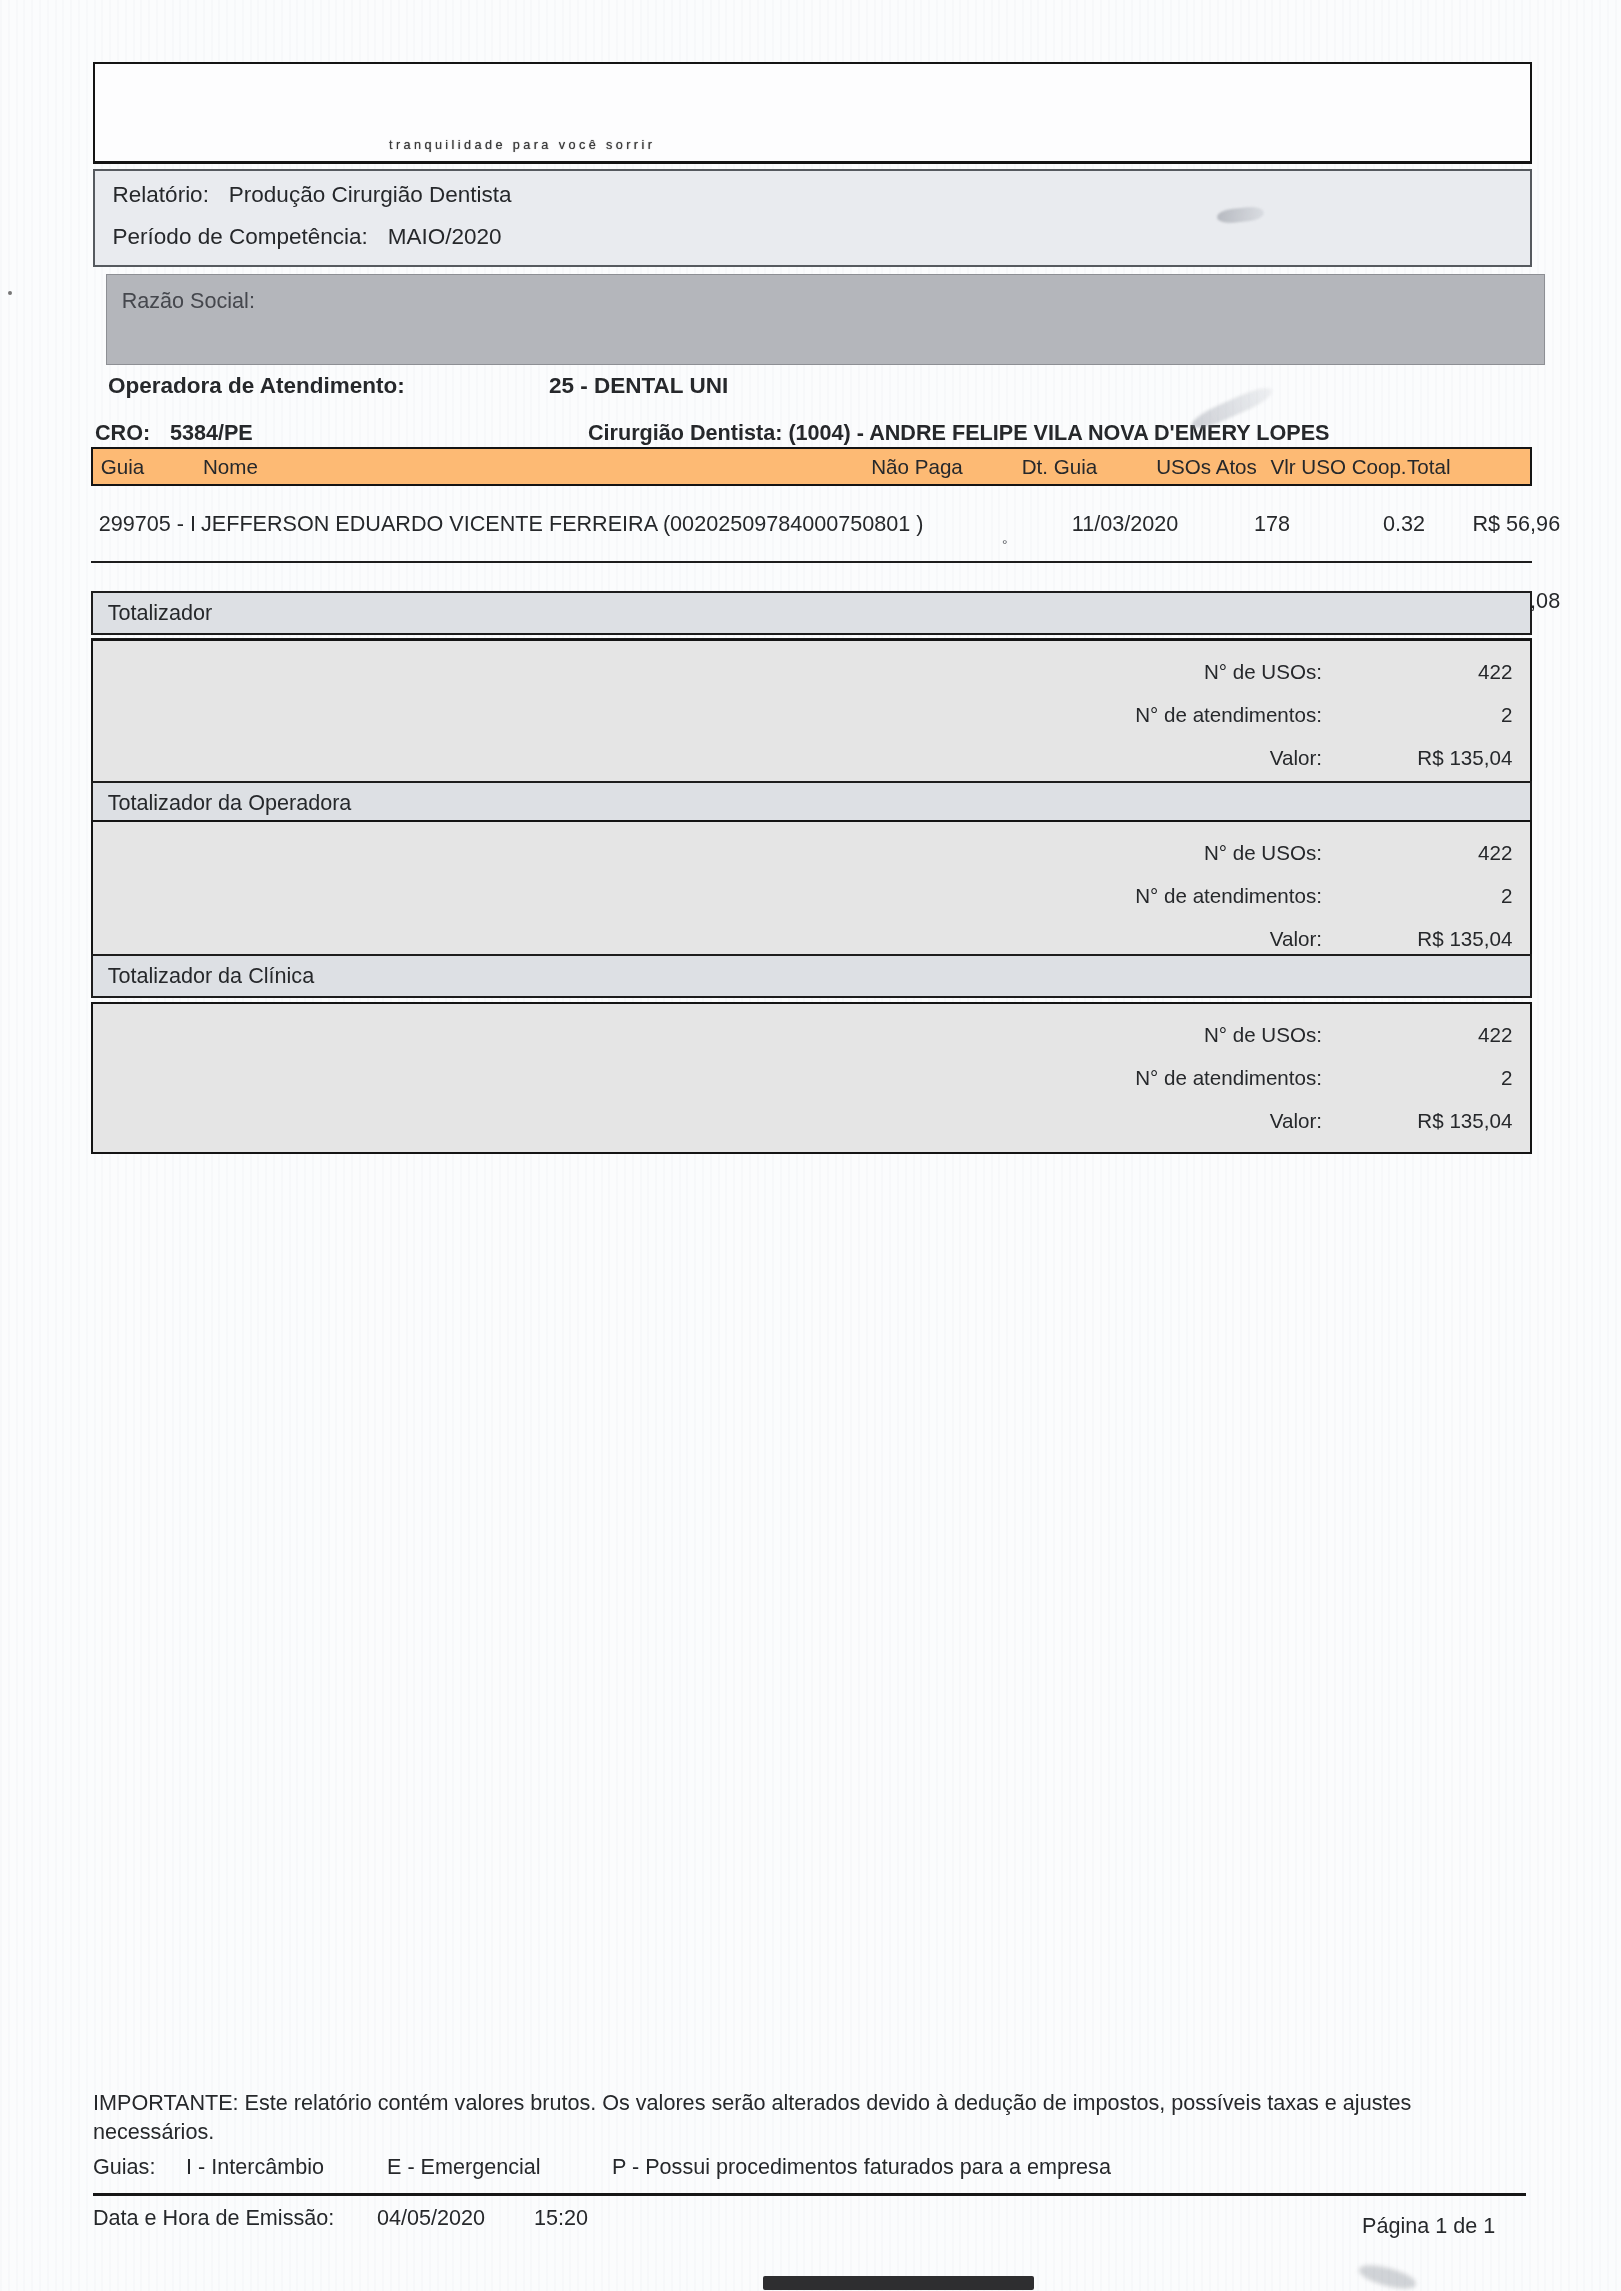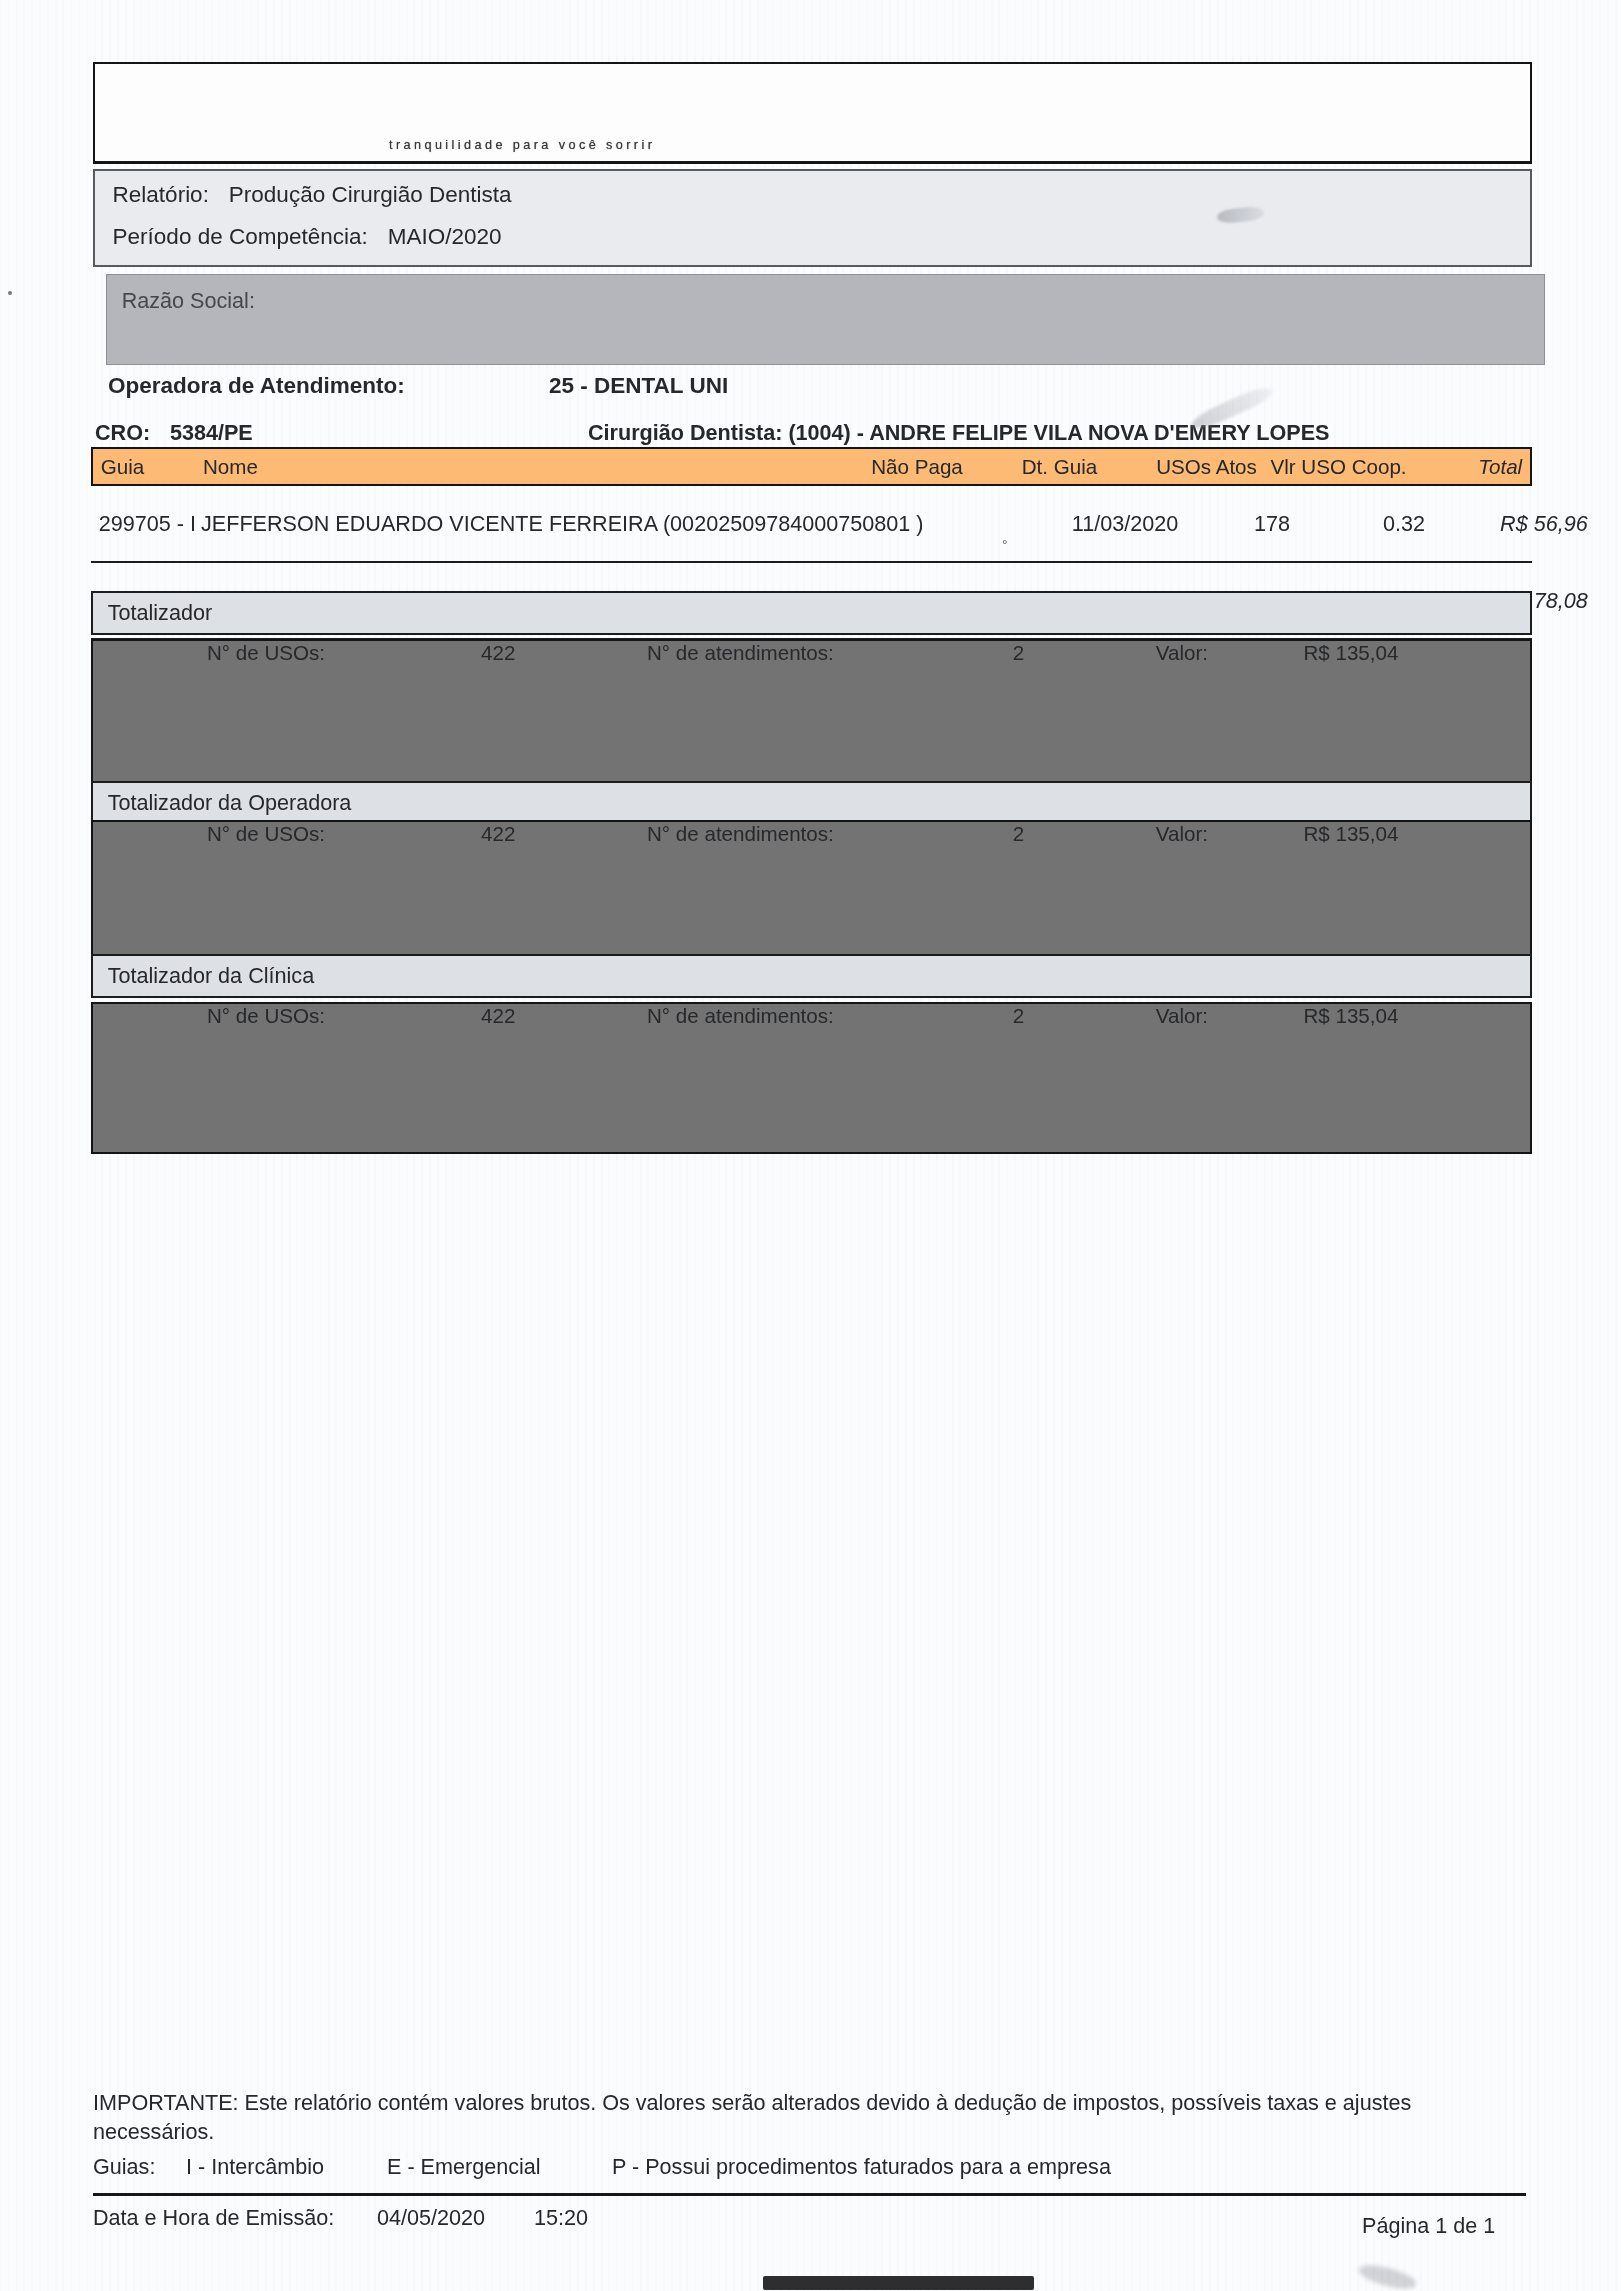--- a/index.html
+++ b/index.html
@@ -82,36 +82,36 @@
     display:grid;
     grid-template-columns:108px 1fr 118px 167px 127px 137px 123px;
     align-items:center;
     height:77px;
     border-bottom:2.9px solid #1d1d1d;
     font-size:21.6px;
   }
   .c-guia { padding-left:7.8px; }
   .c-nome { padding-left:2px; white-space:nowrap; }
   .c-npaga, .c-dt, .c-usos, .c-vlr { text-align:center; }
-  .c-total { text-align:right; padding-right:7.8px;font-style:italic; }
+  .c-total { text-align:left; padding-right:7.8px; }
 
   
   .tot-bar {
     left:91px; width:1441px; height:44px;
     background:#dde0e4;
     border:2px solid #1d1d1d;
     font-size:21.6px;
     line-height:40px;
     padding-left:14.7px;
   }
   .tot-body {
     left:91px; width:1441px; height:152px;
-    background:#737373;
+    background:#e5e5e5;
     border:2.9px solid #141414;
-    display:flex; flex-direction:row; justify-content:space-evenly;
+    display:flex; flex-direction:column; justify-content:space-evenly;
   }
   .tot-row { display:flex; justify-content:flex-end; font-size:20.6px; }
   .tot-row .t-label { text-align:right; }
   .tot-row .t-value { width:208px; text-align:right; padding-right:17.6px; }
 
   
   .important { left:93px; top:2088px; width:1411px; font-size:21.6px; line-height:29px; }
   .guias-line { left:93px; top:2154px; width:1431px; height:29px; font-size:21.6px; }
   .guias-line span { position:absolute; top:0; white-space:nowrap; }
   .gl-label { left:0; }

